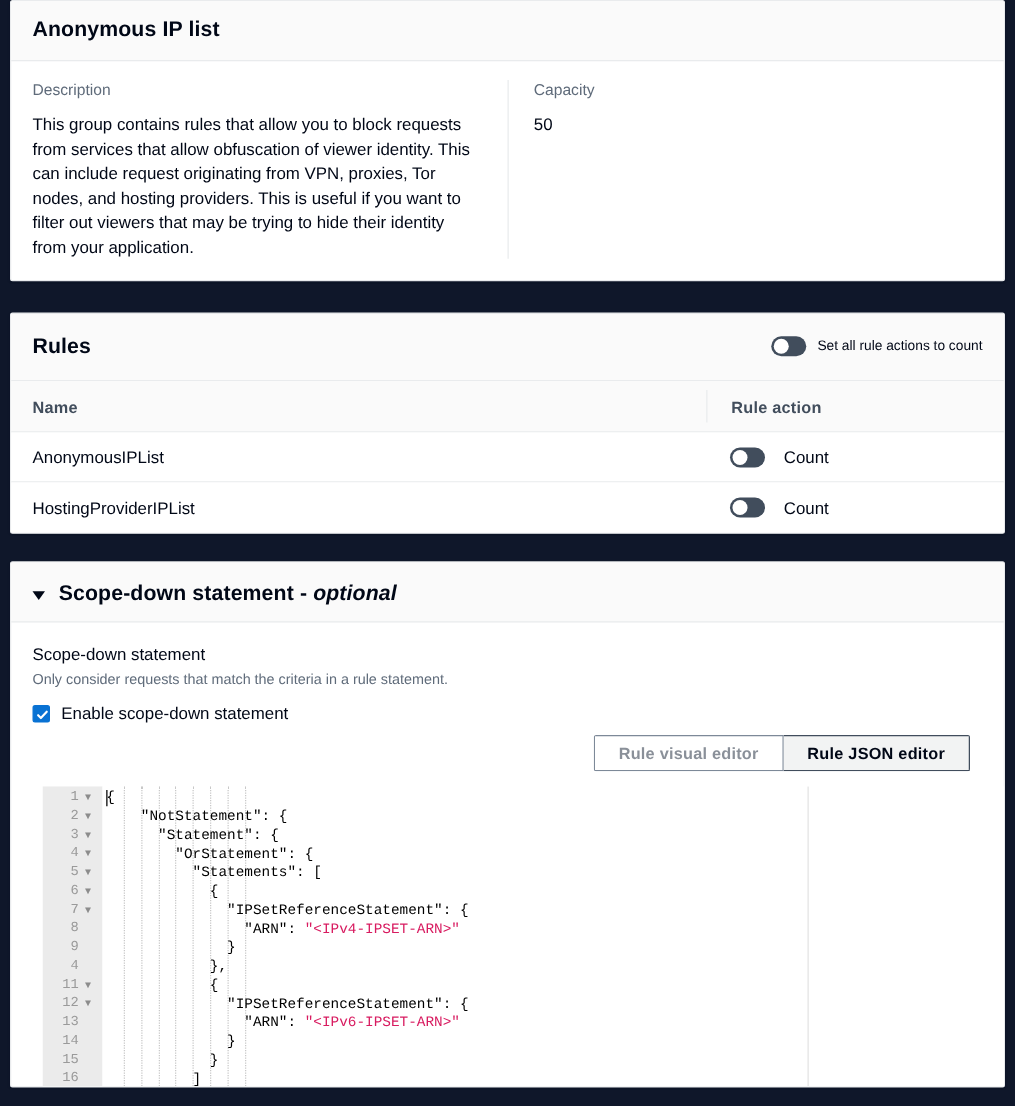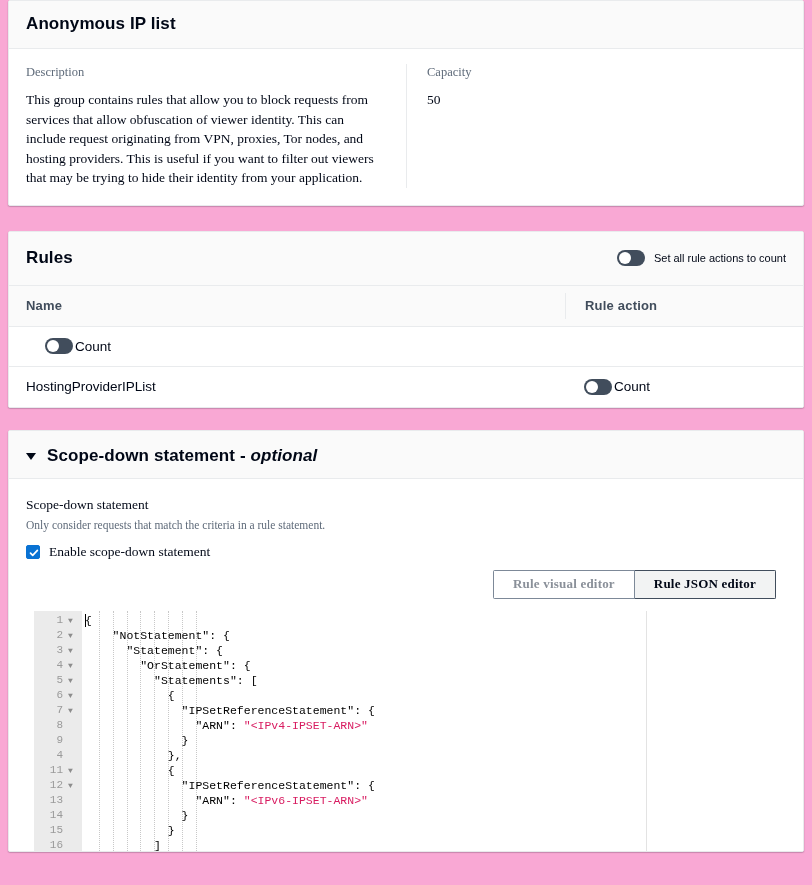--- a/index.html
+++ b/index.html
@@ -12,21 +12,21 @@
   body {
     width: 812px;
     height: 885px;
     overflow: hidden;
     position: relative;
   }
   .page {
     width: 812px;
     height: 885px;
     box-sizing: border-box;
-    background: #f9a8d4;
+    background: #0f172a;
   }
 
   
   .card {
     background: #ffffff;
     border: 1px solid #e9ebed;
     border-top: 1px solid #e9ebed;
     box-shadow: 0 1px 1px 0 rgba(0,28,36,0.12), 1px 1px 1px 0 rgba(0,28,36,0.05), -1px 1px 1px 0 rgba(0,28,36,0.05);
     border-radius: 2px;
     margin: 0 8px;
@@ -44,21 +44,20 @@
   .card-title {
     font-size: 17px;
     font-weight: bold;
     color: #000716;
     letter-spacing: 0.1px;
     line-height: 20px;
   }
   .card-body {
     padding: 15px 17px 17px 17px;
     box-sizing: border-box;
-    font-family: Liberation Serif, serif;
   }
 
   
   #section-info { margin-top: 0; }
   #section-info .card-header { padding-top: 13px; padding-bottom: 14px; }
   .info-grid {
     display: flex;
     align-items: stretch;
   }
   .info-col-left {
@@ -163,21 +162,21 @@
   .tbl-row.last { border-bottom: none; }
   .td {
     font-size: 13.5px;
     color: #000716;
   }
   .td-action {
     flex: 1;
     padding-left: 19px;
     display: flex;
     align-items: center;
-    gap: 2px;
+    gap: 15px;
     box-sizing: border-box;
   }
 
   
   #section-scope { margin-top: 22px; }
   #section-scope .card-header { padding-top: 15px; padding-bottom: 12px; }
   .expand-title {
     display: flex;
     align-items: center;
     gap: 11px;
@@ -386,20 +385,21 @@
         <span class="toggle-label">Set all rule actions to count</span>
       </div>
     </div>
 
     <div class="tbl-head">
       <div class="th col-name">Name</div>
       <div class="th col-action">Rule action</div>
     </div>
 
     <div class="tbl-row">
+      <div class="td col-name">AnonymousIPList</div>
       <div class="td-action">
         <span class="toggle">
           <span class="knob"></span>
         </span>
         <span class="td">Count</span>
       </div>
     </div>
 
     <div class="tbl-row last">
       <div class="td col-name">HostingProviderIPList</div>

